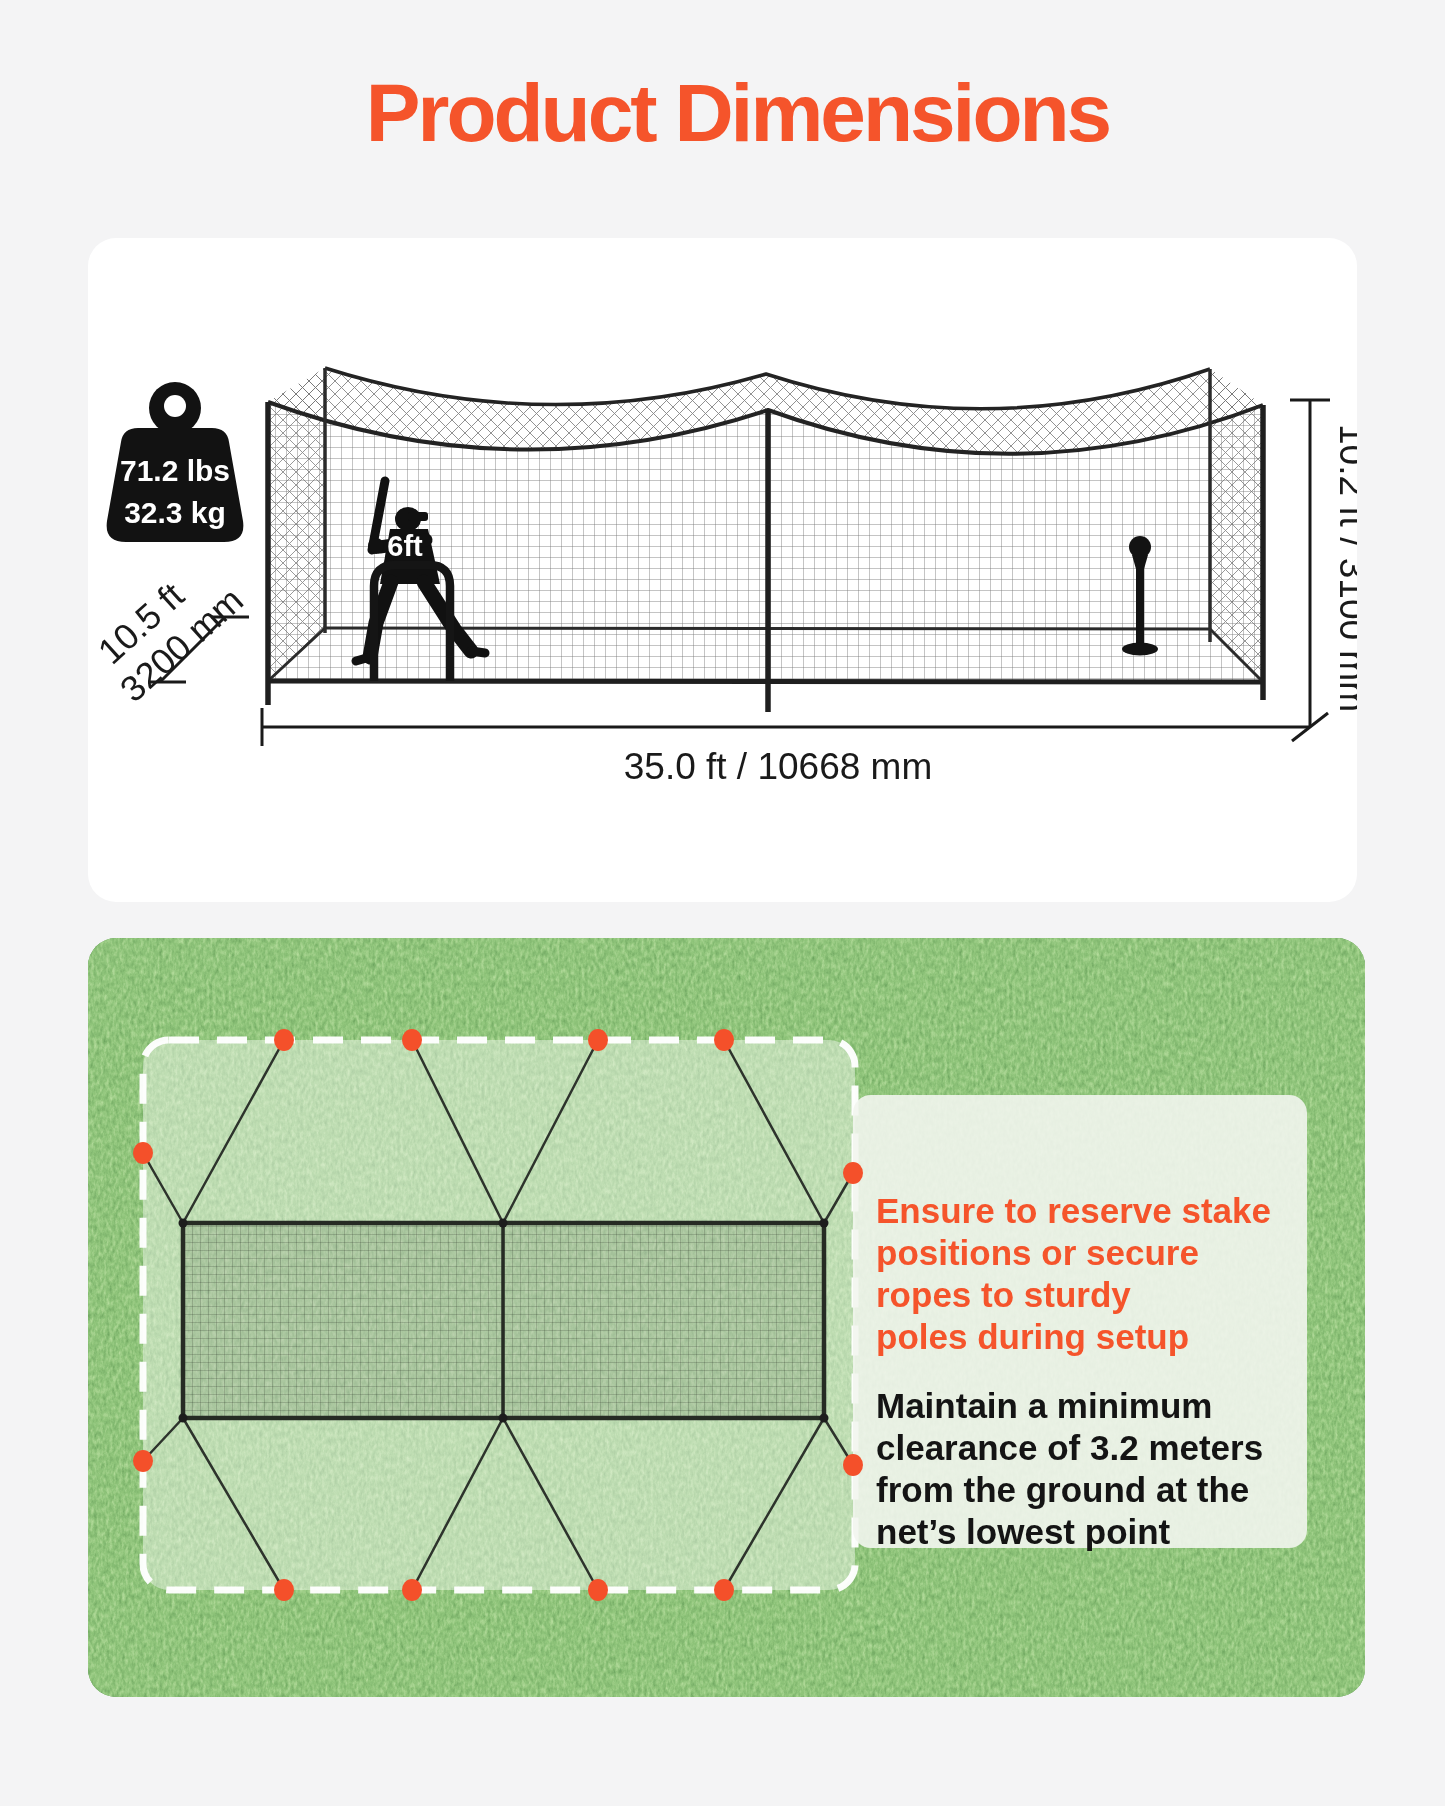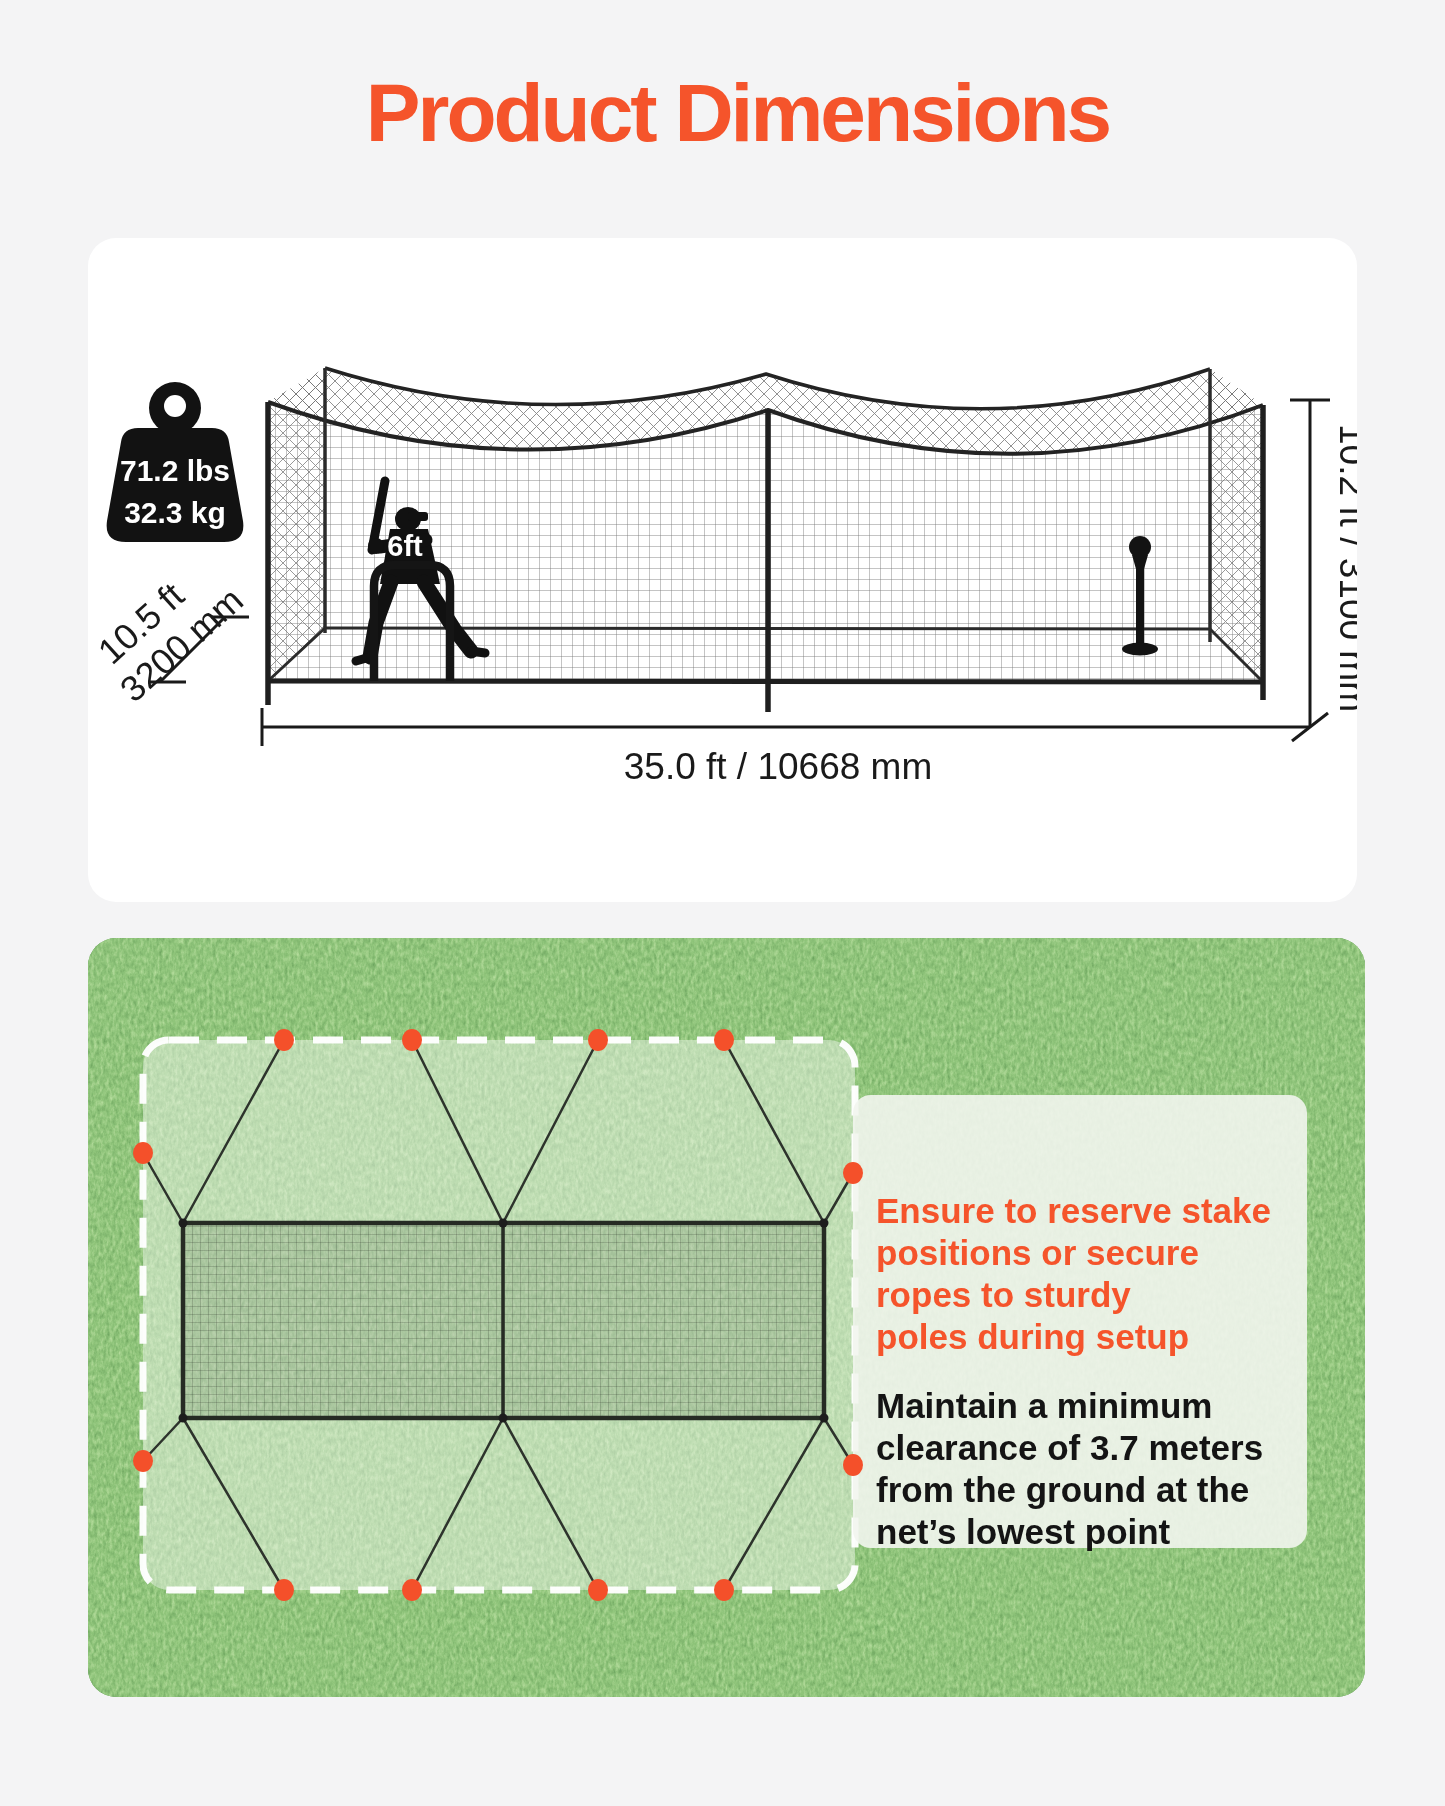--- a/index.html
+++ b/index.html
@@ -175,19 +175,19 @@
         <ellipse cx="765" cy="527" rx="10" ry="11"></ellipse>
       </g>
     </svg>
 
     <div class="panel-text">
       <div class="note primary">Ensure to reserve stake
 positions or secure
 ropes to sturdy
 poles during setup</div>
       <div class="note secondary">Maintain a minimum
-clearance of 3.7 meters
+clearance of 3.2 meters
 from the ground at the
 net’s lowest point</div>
     </div>
   </div>
 
 </div>
 
 </body></html>

